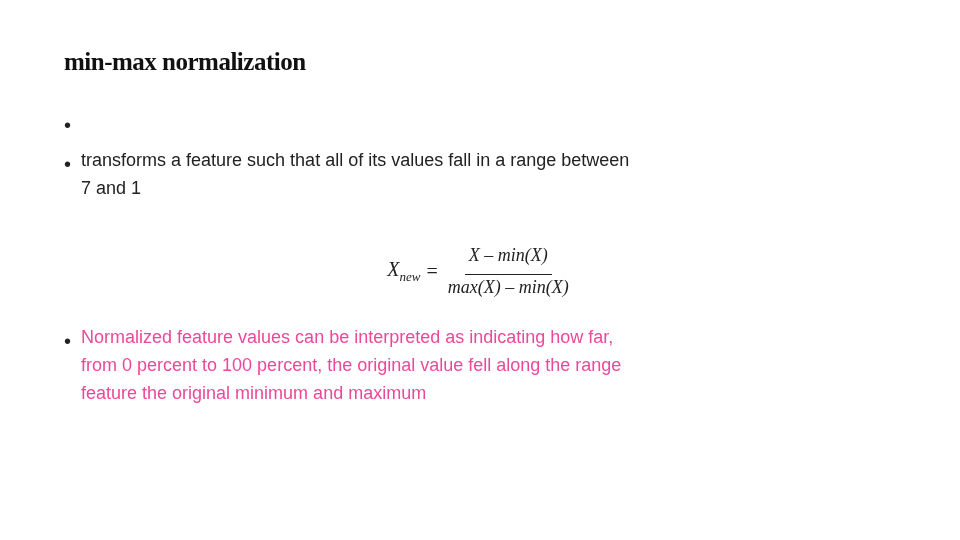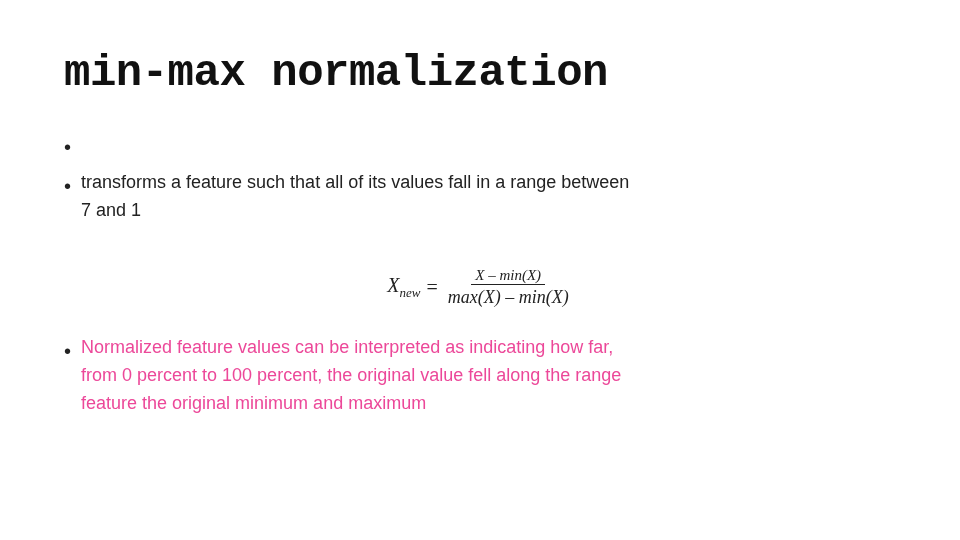--- a/index.html
+++ b/index.html
@@ -15,23 +15,23 @@
 
     .slide {
       width: 960px;
       height: 540px;
       padding: 48px 64px 40px 64px;
       display: flex;
       flex-direction: column;
     }
 
     .title {
-      font-size: 44px;
+      font-size: 25px;
       font-weight: 700;
-      font-family: Liberation Mono, monospace;
+      font-family: Liberation Serif, serif;
       color: #111;
       margin-bottom: 32px;
       letter-spacing: -0.5px;
     }
 
     .bullet-list {
       list-style: none;
       margin-bottom: 18px;
     }
 
@@ -78,22 +78,22 @@
 
     .fraction {
       display: inline-flex;
       flex-direction: column;
       align-items: center;
       vertical-align: middle;
     }
 
     .fraction .numerator {
       border-bottom: 1.5px solid #222;
-      padding: 0 4px 0 4px;
-      font-size: 15px;
+      padding: 0 4px 8px 4px;
+      font-size: 18px;
       font-style: italic;
     }
 
     .fraction .denominator {
       padding: 2px 4px 0 4px;
       font-size: 18px;
       font-style: italic;
       font-family: Liberation Serif, serif;
     }
 

